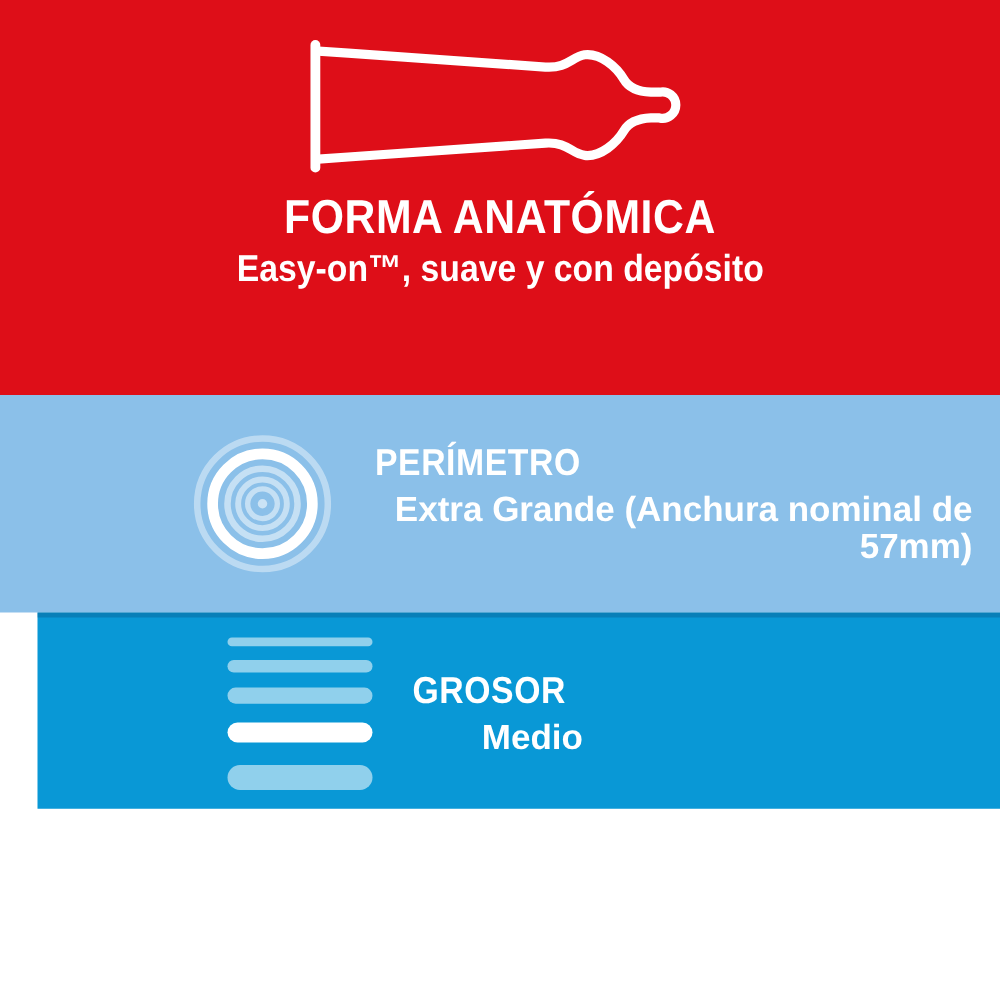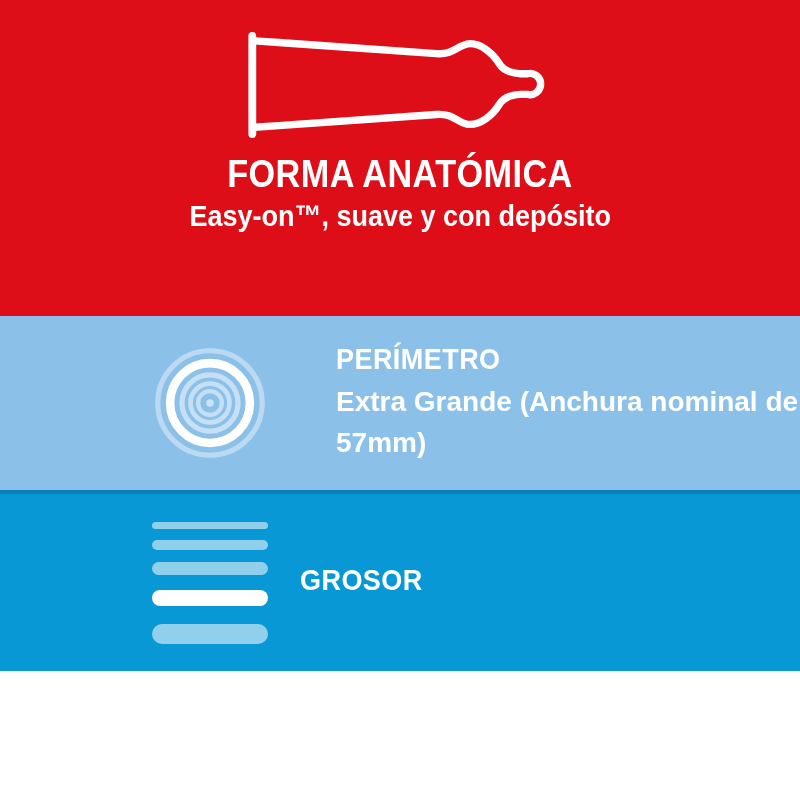--- a/index.html
+++ b/index.html
@@ -29,41 +29,41 @@
   }
   .header-subtitle {
     margin:3px 0 0;
     font-size:30px; font-weight:bold; line-height:1.15;
     transform:scaleX(0.9); transform-origin:center;
     white-space:nowrap;
   }
 
   
   .feat { display:flex; align-items:center; }
-  .sec-perimetro   { height:174px; background:var(--perimetro_bg);gap:36px; }
+  .sec-perimetro   { height:174px; background:var(--perimetro_bg); }
   .sec-lubricacion { height:181px; background:var(--lubricacion_bg);
                      border-top:2px solid rgba(50,120,175,.45); }
-  .sec-grosor      { height:181px; background:var(--grosor_bg);
-                     border-top:4px solid rgba(10,90,140,.40); }
+  .sec-grosor      { height:157px; background:var(--grosor_bg);
+                     border-top:4px solid rgba(10,90,140,.40);margin-left:30px; }
 
   .icon-col {
     width:130px; margin-left:145px; flex:none;
     display:flex; justify-content:center; align-items:center;
   }
   .text-col { margin-left:25px; max-width:478px; }
   .feat-title {
     margin:0 0 6px;
     font-size:30px; font-weight:bold; line-height:1.05;
     letter-spacing:.5px;
     transform:scaleX(0.9); transform-origin:left center;
     white-space:nowrap;
   }
   .feat-desc {
     margin:0;
-    font-size:28px; font-weight:bold; line-height:41px;
+    font-size:28px; font-weight:bold; line-height:29px;text-align:right;
   }
 
   
   .bars { width:116px; display:flex; flex-direction:column; align-items:stretch; }
   .bar { border-radius:99px; background:rgba(255,255,255,.55); }
   .bar-1 { height:7px; }
   .bar-2 { height:10px; margin-top:11px; }
   .bar-3 { height:13px; margin-top:12px; }
   .bar-4 { height:16px; margin-top:15px; background:#fff; }
   .bar-5 { height:20px; margin-top:18px; }
@@ -117,16 +117,17 @@
       <div class="bars">
         <div class="bar bar-1"></div>
         <div class="bar bar-2"></div>
         <div class="bar bar-3"></div>
         <div class="bar bar-4"></div>
         <div class="bar bar-5"></div>
       </div>
     </div>
     <div class="text-col">
       <h2 class="feat-title">GROSOR</h2>
+      <p class="feat-desc">Medio</p>
     </div>
   </section>
 
 </div>
 
 </body></html>

